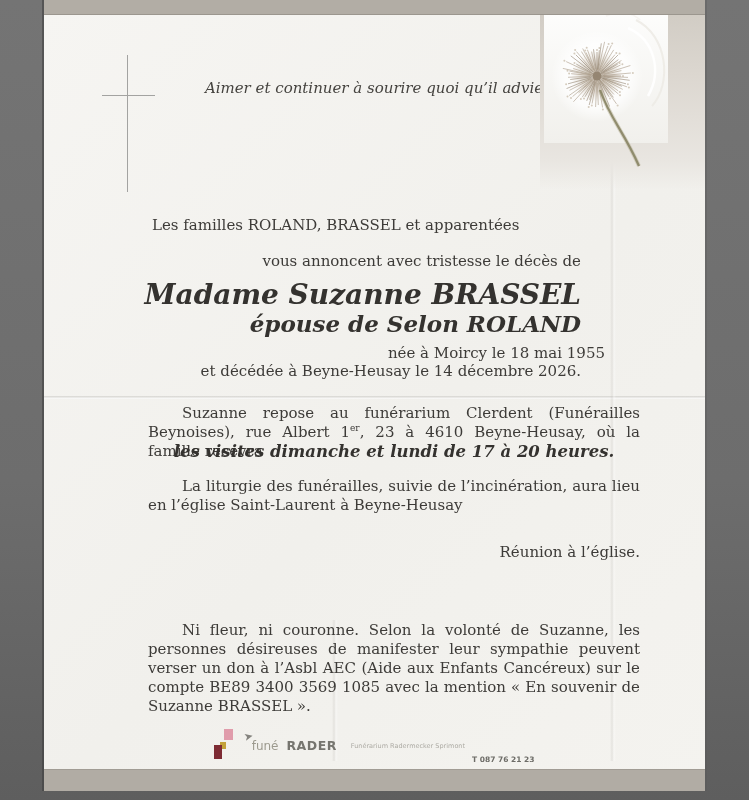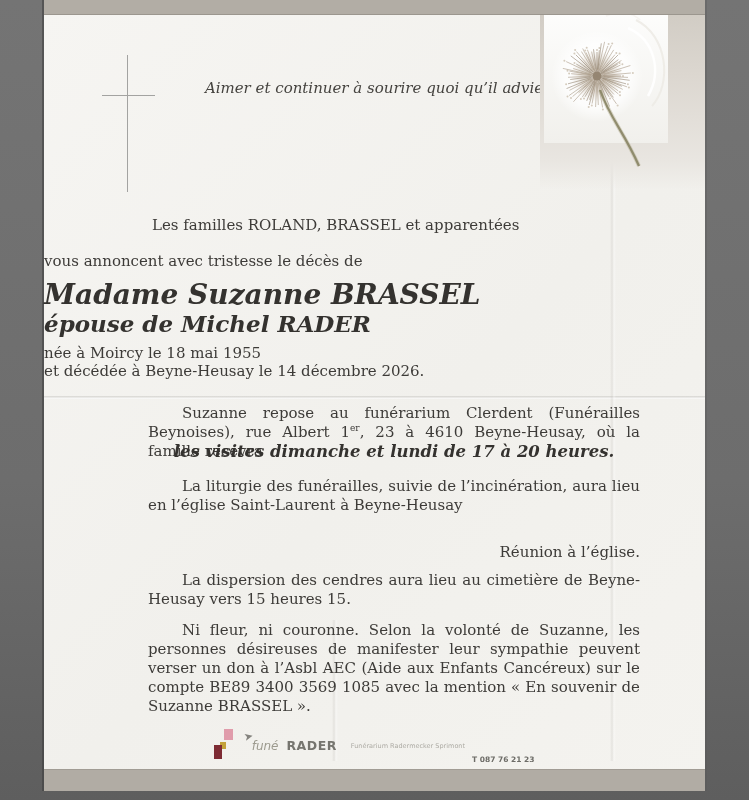--- a/index.html
+++ b/index.html
@@ -20,25 +20,25 @@
     background:#b1aca4;border-top:1px solid #a19c94;z-index:3;}
   .photo{
     position:absolute;right:0;top:0;width:165px;height:190px;z-index:2;
     background:linear-gradient(to bottom,#cfcac2 0%,#dcd7d0 40%,#e9e6e1 85%,rgba(233,230,225,0) 100%);
   }
   .cross-v{position:absolute;left:83px;top:55px;width:1px;height:137px;background:#a3a3a1;}
   .cross-h{position:absolute;left:58px;top:95px;width:53px;height:1px;background:#a3a3a1;}
   .quote{position:absolute;left:16px;top:79px;width:661px;text-align:center;
     font-style:italic;font-size:15px;color:#45433f;}
   .families{position:absolute;left:108px;top:216px;font-size:15px;}
-  .centerline{position:absolute;left:0;width:537px;text-align:left;}
+  .centerline{position:absolute;left:0;width:537px;text-align:right;}
   .intro{top:252px;font-size:15px;}
   .name{top:278px;font-size:28px;font-weight:bold;font-style:italic;color:#34322f;}
   .spouse{top:310px;font-size:23px;font-weight:bold;font-style:italic;color:#34322f;}
-  .birth{top:344px;font-size:15px;}
+  .birth{top:344px;font-size:15px;padding-left:24px;}
   .death{top:362px;font-size:15px;}
   .crease-h{position:absolute;left:0;top:396px;width:661px;height:3px;
     background:linear-gradient(to bottom,rgba(170,168,163,.40),rgba(255,255,255,.85));}
   .crease-v{position:absolute;top:150px;bottom:30px;width:6px;
     background:linear-gradient(to right,rgba(190,188,182,.0),rgba(185,182,176,.25),rgba(255,255,255,.35),rgba(190,188,182,.0));}
   .body-col{position:absolute;left:104px;width:492px;font-size:15px;line-height:19px;text-align:justify;}
   .indent{text-indent:34px;}
   .p1{top:404px;}
   .visites{top:442px;text-align:center;font-size:16.5px;font-weight:bold;font-style:italic;color:#34322f;}
   .p2{top:477px;}
@@ -47,21 +47,21 @@
   .p3{top:571px;}
   .p4{top:621px;}
   sup{font-size:9px;vertical-align:super;line-height:0;}
   .footer{position:absolute;left:0;top:729px;width:661px;display:flex;align-items:center;justify-content:center;z-index:4;}
   .logo-marks{position:relative;width:26px;height:30px;margin-right:4px;}
   .mark-pink{position:absolute;left:10px;top:0;width:9px;height:11px;background:#e09cab;}
   .mark-mustard{position:absolute;left:6px;top:13px;width:6px;height:7px;background:#c3a23a;}
   .mark-red{position:absolute;left:0;top:16px;width:8px;height:14px;background:#7d2b33;}
   .bird{position:relative;top:-8px;margin-right:-2px;color:#84837e;font-size:11px;transform:rotate(-12deg);display:inline-block;}
   .brand{font-family:"DejaVu Sans","Liberation Sans",sans-serif;white-space:nowrap;}
-  .brand-light{font-size:12px;color:#9c9a8e;font-style:italic;}
+  .brand-light{font-size:12px;color:#9c9a8e;}
   .brand-bold{font-size:12.5px;color:#76756f;font-weight:bold;letter-spacing:.5px;margin-left:8px;}
   .tagline{font-family:"DejaVu Sans","Liberation Sans",sans-serif;font-size:6.5px;color:#adaba4;margin:0 7px 0 6px;white-space:nowrap;position:relative;top:2px;padding-left:8px;}
   .phone{font-family:"DejaVu Sans","Liberation Sans",sans-serif;font-size:7.5px;font-weight:bold;color:#6d6c67;white-space:nowrap;position:relative;top:15px;}
 </style>
 </head>
 <body>
 
 <div class="page">
 
   <div class="top-bar"></div>
@@ -196,37 +196,36 @@
   </div>
 
   <div class="cross-v"></div>
   <div class="cross-h"></div>
 
   <div class="quote">Aimer et continuer à sourire quoi qu’il advienne.</div>
 
   <div class="families">Les familles ROLAND, BRASSEL et apparentées</div>
   <div class="centerline intro">vous annoncent avec tristesse le décès de</div>
   <div class="centerline name">Madame Suzanne BRASSEL</div>
-  <div class="centerline spouse">épouse de Michel RADER</div>
+  <div class="centerline spouse">épouse de Selon ROLAND</div>
   <div class="centerline birth">née à Moircy le 18 mai 1955</div>
   <div class="centerline death">et décédée à Beyne-Heusay le 14 décembre 2026.</div>
 
   <div class="crease-h"></div>
   <div class="crease-v" style="left:566px;"></div>
   <div class="crease-v" style="left:288px;top:620px;"></div>
 
   <div class="body-col p1 indent">
     <span>Suzanne repose au funérarium Clerdent (Funérailles Beynoises), rue Albert 1</span><sup>er</sup><span>, 23 à 4610 Beyne-Heusay,  où la famille recevra</span>
   </div>
   <div class="body-col visites">les visites dimanche et lundi de 17 à 20 heures.</div>
 
   <div class="body-col p2 indent">La liturgie des funérailles, suivie de l’incinération, aura lieu en l’église Saint-Laurent à Beyne-Heusay</div>
   <div class="body-col reunion indent">Réunion à l’église.</div>
 
-  <div class="body-col p3 indent">La dispersion des cendres aura lieu au cimetière de Beyne-Heusay vers 15 heures 15.</div>
 
   <div class="body-col p4 indent">Ni fleur, ni couronne. Selon la volonté de Suzanne, les personnes désireuses de manifester leur sympathie peuvent verser un don à l’Asbl AEC (Aide aux Enfants Cancéreux) sur le compte BE89 3400 3569 1085 avec la mention « En souvenir de Suzanne BRASSEL ».</div>
 
   <div class="footer">
     <div class="logo-marks">
       <div class="mark-pink"></div>
       <div class="mark-mustard"></div>
       <div class="mark-red"></div>
     </div>
     <span class="bird">➤</span>

